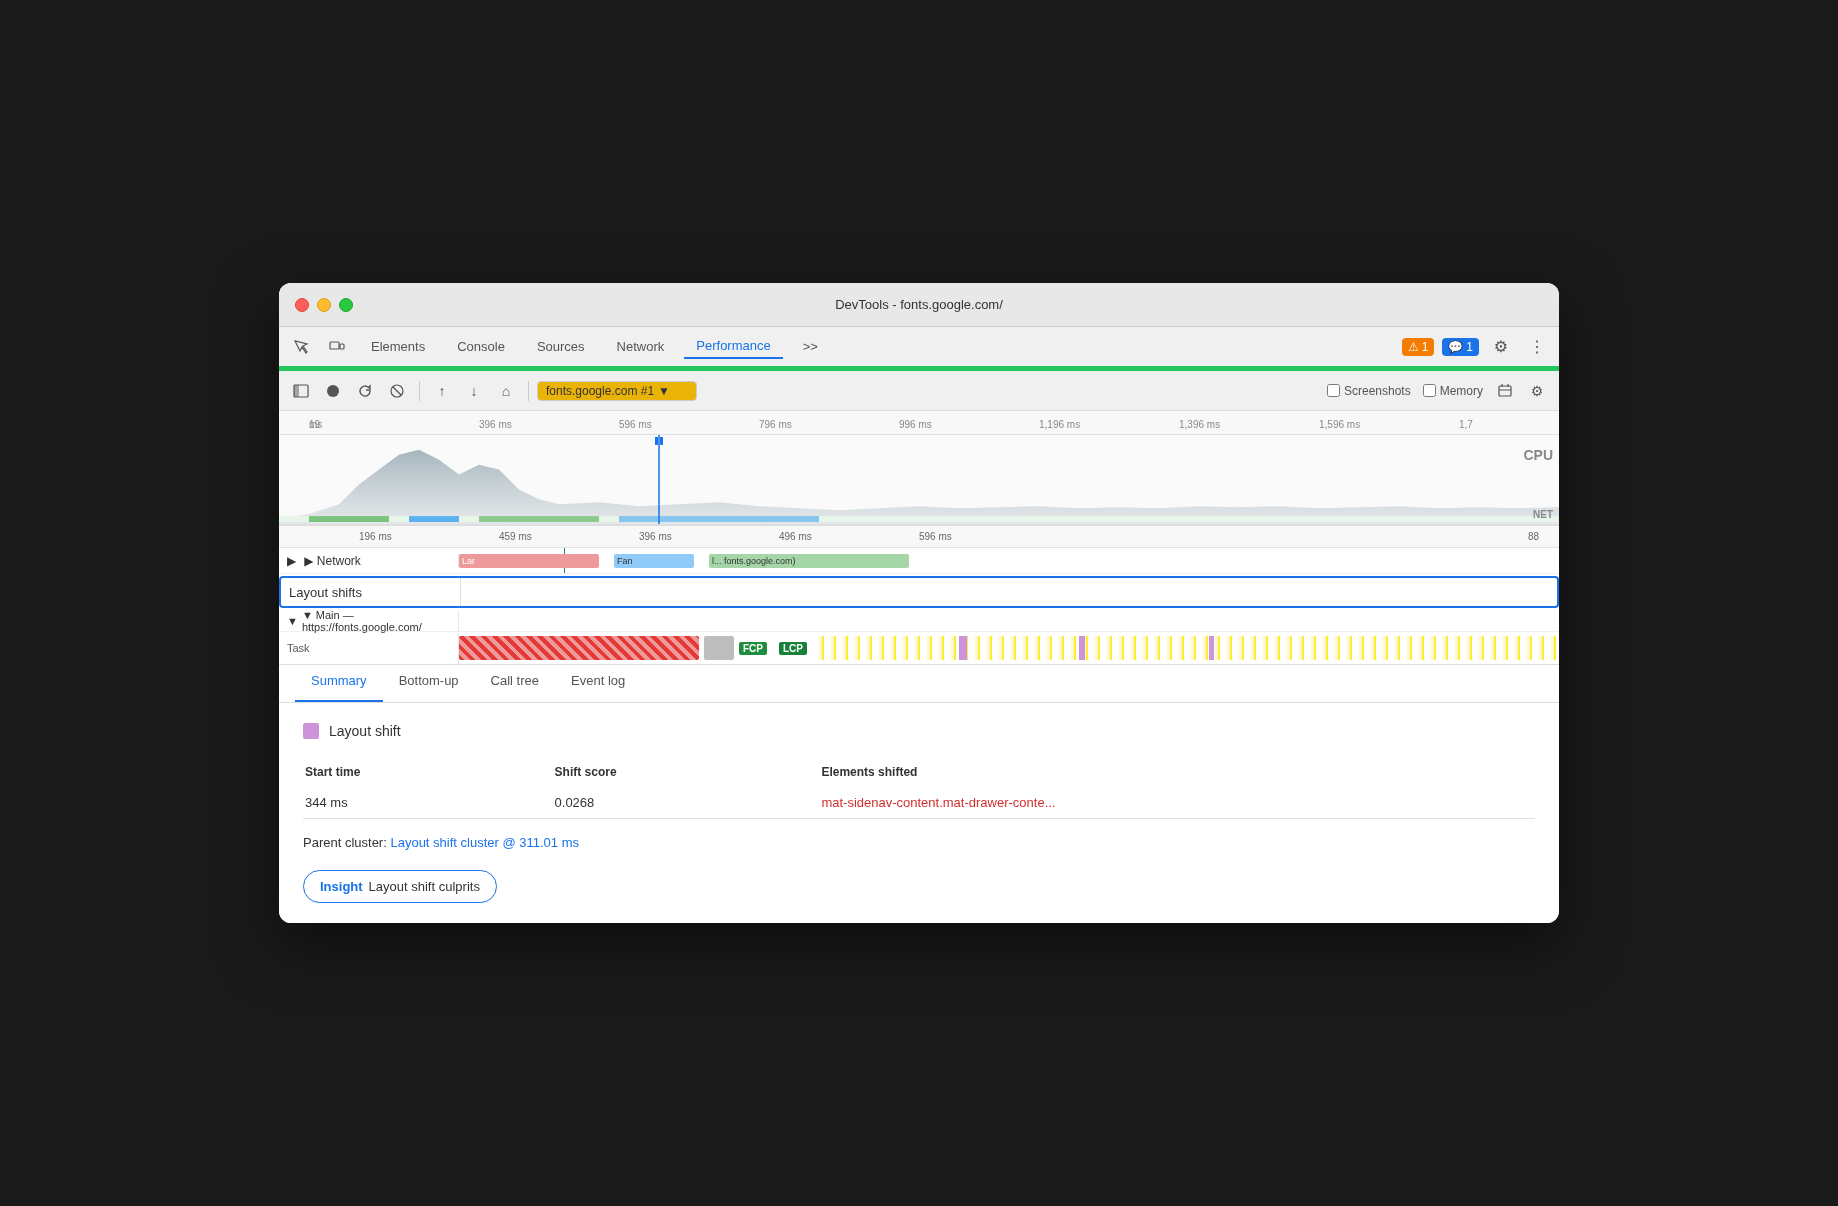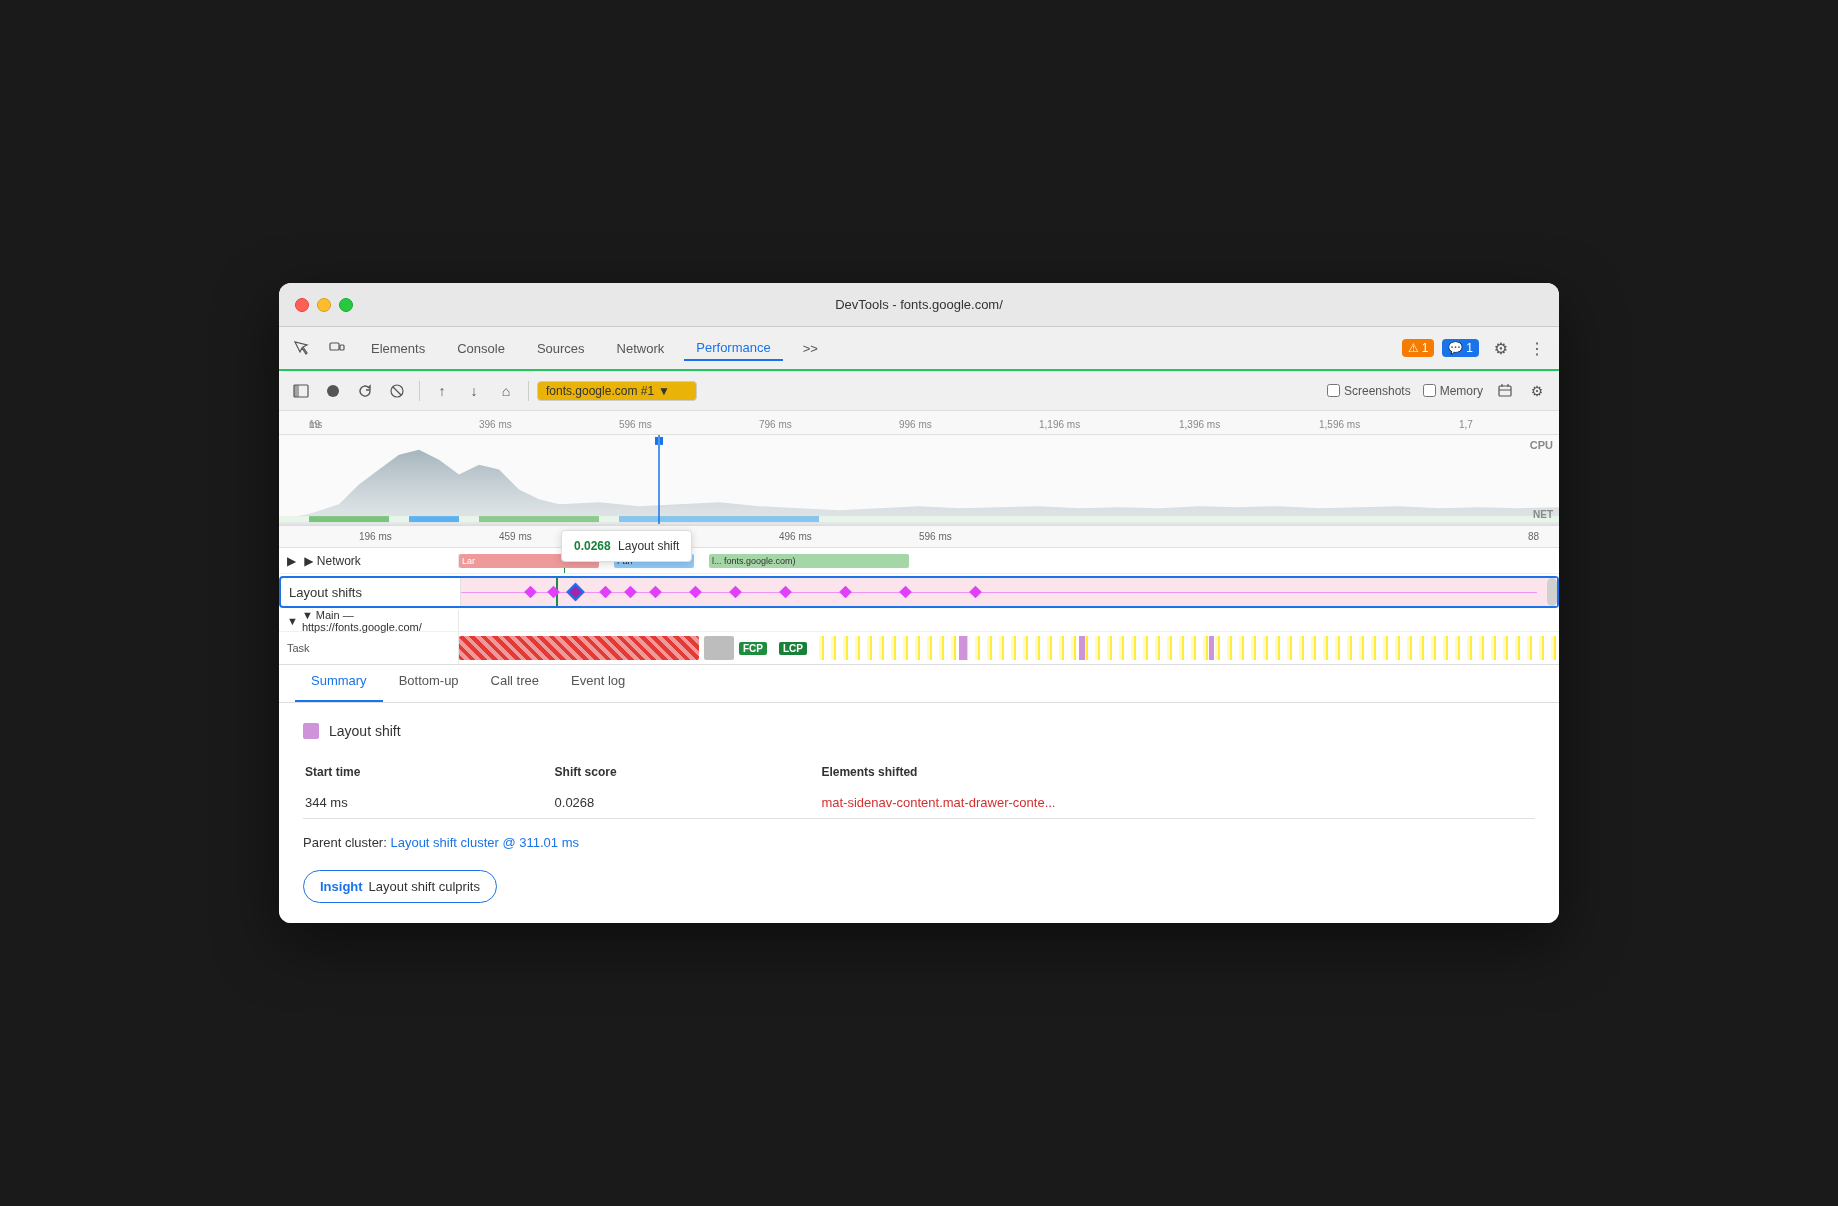--- a/index.html
+++ b/index.html
@@ -49,21 +49,21 @@
       color: #333;
       font-weight: 500;
     }
     
     .tab-bar {
       background: #f0f0f0;
       display: flex;
       align-items: center;
       padding: 0 8px;
       height: 44px;
-      border-bottom: 2px solid #22c55e;
+      border-bottom: 5px solid #22c55e;
       gap: 8px;
     }
     .tab-icon {
       width: 28px;
       height: 28px;
       display: flex;
       align-items: center;
       justify-content: center;
       color: #555;
       font-size: 16px;
@@ -185,22 +185,22 @@
     }
     .cpu-chart {
       height: 80px;
       background: #fff;
       position: relative;
       overflow: hidden;
     }
     .cpu-label {
       position: absolute;
       right: 6px;
-      top: 4px;
-      font-size: 11px;
+      top: 12px;
+      font-size: 14px;
       color: #888;
       font-weight: bold;
     }
     .net-label {
       position: absolute;
       right: 6px;
       bottom: 4px;
       font-size: 10px;
       color: #888;
       font-weight: bold;
@@ -551,47 +551,20 @@
 
         <div style="position:absolute; left:0; top:6px; width:140px; height:14px; background:#ef9a9a; border-radius:2px; font-size:9px; color:white; display:flex; align-items:center; padding:0 3px;">Lar</div>
         <div style="position:absolute; left:155px; top:6px; width:80px; height:14px; background:#90caf9; border-radius:2px; font-size:9px; color:#333; display:flex; align-items:center; padding:0 3px;">Fan</div>
         <div style="position:absolute; left:250px; top:6px; width:200px; height:14px; background:#a5d6a7; border-radius:2px; font-size:9px; color:#333; display:flex; align-items:center; padding:0 3px;">l... fonts.google.com)</div>
       </div>
     </div>
 
     <div style="position:relative; margin:2px 0;">
       <div style="border:2.5px solid #1a73e8; border-radius:4px; display:flex; align-items:center; height:32px; background:white; position:relative;">
         <div style="width:180px; flex-shrink:0; font-size:13px; color:#333; padding-left:8px; border-right:1px solid #e0e0e0; height:100%; display:flex; align-items:center;">Layout shifts</div>
-        <div style="flex:1; height:100%; background:#fce4ec; position:relative; display:flex; align-items:center;">
-
-          <div style="position:absolute; top:50%; left:0; right:20px; height:1px; background:#e040fb; opacity:0.5;"></div>
-
-          <div style="position:absolute; top:0; bottom:0; left:95px; width:1.5px; background:#1e8e3e;"></div>
-
-          <div style="position:absolute; left:65px; top:50%; transform:translateY(-50%) rotate(45deg); width:9px; height:9px; background:#e040fb;"></div>
-          <div style="position:absolute; left:88px; top:50%; transform:translateY(-50%) rotate(45deg); width:9px; height:9px; background:#e040fb;"></div>
-
-          <div style="position:absolute; left:108px; top:50%; transform:translateY(-50%) rotate(45deg); width:13px; height:13px; background:#9c27b0; border:2px solid #1a73e8;"></div>
-          <div style="position:absolute; left:140px; top:50%; transform:translateY(-50%) rotate(45deg); width:9px; height:9px; background:#e040fb;"></div>
-          <div style="position:absolute; left:165px; top:50%; transform:translateY(-50%) rotate(45deg); width:9px; height:9px; background:#e040fb;"></div>
-          <div style="position:absolute; left:190px; top:50%; transform:translateY(-50%) rotate(45deg); width:9px; height:9px; background:#e040fb;"></div>
-          <div style="position:absolute; left:230px; top:50%; transform:translateY(-50%) rotate(45deg); width:9px; height:9px; background:#e040fb;"></div>
-          <div style="position:absolute; left:270px; top:50%; transform:translateY(-50%) rotate(45deg); width:9px; height:9px; background:#e040fb;"></div>
-          <div style="position:absolute; left:320px; top:50%; transform:translateY(-50%) rotate(45deg); width:9px; height:9px; background:#e040fb;"></div>
-          <div style="position:absolute; left:380px; top:50%; transform:translateY(-50%) rotate(45deg); width:9px; height:9px; background:#e040fb;"></div>
-          <div style="position:absolute; left:440px; top:50%; transform:translateY(-50%) rotate(45deg); width:9px; height:9px; background:#e040fb;"></div>
-          <div style="position:absolute; left:510px; top:50%; transform:translateY(-50%) rotate(45deg); width:9px; height:9px; background:#e040fb;"></div>
-
-          <div class="tooltip" style="left:100px; top:-48px;">
-            <span class="tooltip-value">0.0268</span>
-            <span style="margin-left:4px;">Layout shift</span>
-          </div>
-
-          <div style="position:absolute; right:0; top:0; bottom:0; width:10px; background:#d0d0d0; border-radius:5px;"></div>
-        </div>
       </div>
     </div>
 
     <div class="timeline-row" style="padding-left:0; height:22px;">
       <div style="width:180px; flex-shrink:0; font-size:11px; color:#333; padding-left:8px; border-right:1px solid #e8e8e8; height:100%; display:flex; align-items:center;">
         <span>▼</span>
         <span style="margin-left:4px;">▼ Main — https://fonts.google.com/</span>
       </div>
       <div style="flex:1;"></div>
     </div>

